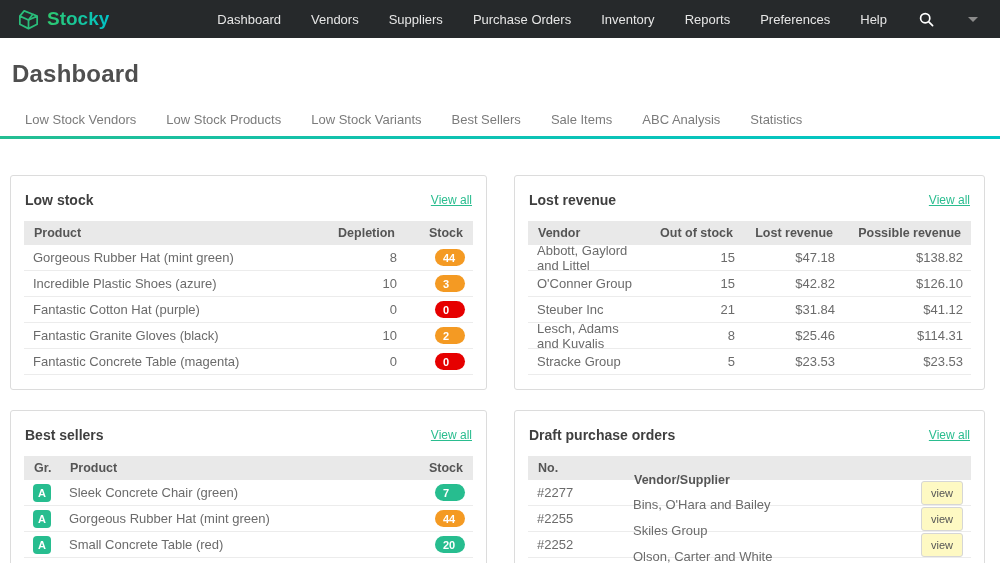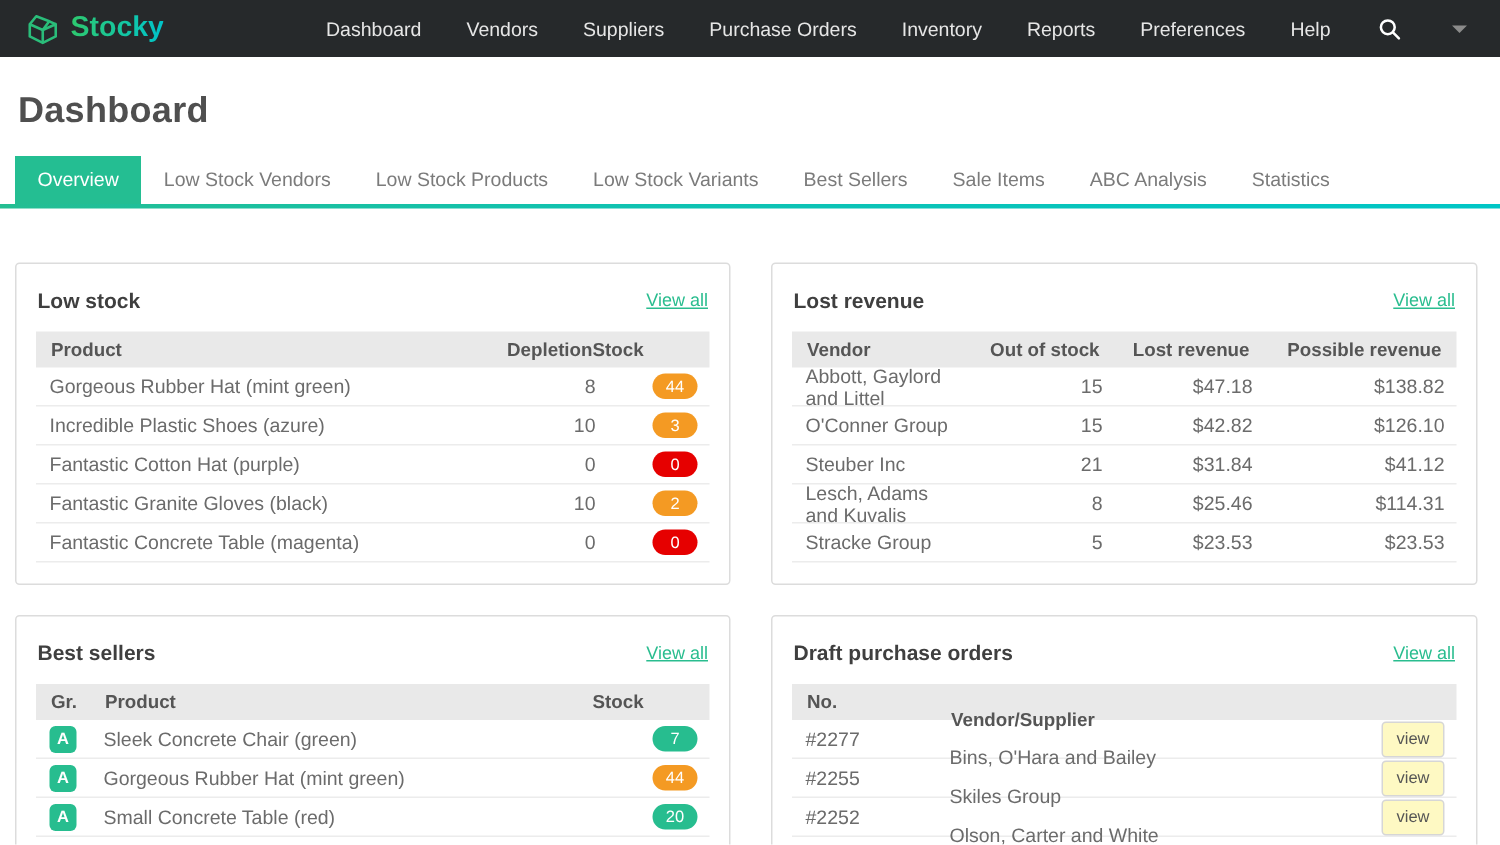--- a/index.html
+++ b/index.html
@@ -41,34 +41,34 @@
   
   .tbl { margin:0 13px 14px; }
   .thead { display:flex; align-items:center; background:#e9e9e9; height:24px; padding:0 10px;
            font-size:12.5px; font-weight:bold; color:#555; }
   .trow { display:flex; align-items:center; height:26px; padding:0 8px 0 9px;
           border-bottom:1px solid #ececec; font-size:13px; color:#6b6b6b; }
 
   .col-product  { flex:1; }
   .col-depl     { width:95px; text-align:right; }
   .col-stock    { width:68px; display:flex; justify-content:flex-end; }
-  .col-stock-h  { width:68px; }
+  .col-stock-h  { width:68px; text-align:right; }
 
   .col-vendor   { flex:1; }
   .col-oos      { width:95px;  text-align:right; }
   .col-lost     { width:100px; text-align:right; }
   .col-possible { width:128px; text-align:right; }
 
   .col-grade    { width:36px; }
   .col-no       { width:96px; }
   .col-vs       { flex:1;margin-top:24px; }
   .col-action   { width:50px; display:flex; justify-content:flex-end; }
 
-  .pill { display:inline-block; min-width:30px; text-align:center; padding:3px 8px 2px;
-          border-radius:10px; color:#fff; font-size:11px; font-weight:normal; line-height:12px; }
+  .pill { display:inline-block; min-width:30px; padding:3px 8px 2px;
+          border-radius:10px; color:#fff; font-size:11px; font-weight:bold; line-height:12px; }
   .pill[data-level="warning"]  { background:#f49a23; }
   .pill[data-level="critical"] { background:#e60000; }
   .pill[data-level="ok"]       { background:#27bd8f; }
 
   .grade-badge { width:18px; height:18px; border-radius:4px; background:#27bd8f; color:#fff;
                  font-size:11px; font-weight:bold; display:flex; align-items:center; justify-content:center; }
 
   .view-btn { background:#fef9c3; border:1px solid #d6d6d6; border-radius:3px; color:#555;
               font-size:11px; padding:5px 9px; cursor:pointer; font-family:inherit; }
 </style>
@@ -104,21 +104,20 @@
     </span>
     <span class="nav-caret"></span>
   </div>
 </div>
 
 <div class="pagehead">
   <div class="pagetitle">Dashboard</div>
 </div>
 
 <div class="tabs">
-  <div class="tab active">Overview</div>
   <div class="tab">Low Stock Vendors</div>
   <div class="tab">Low Stock Products</div>
   <div class="tab">Low Stock Variants</div>
   <div class="tab">Best Sellers</div>
   <div class="tab">Sale Items</div>
   <div class="tab">ABC Analysis</div>
   <div class="tab">Statistics</div>
 </div>
 <div class="tabs-underline"></div>
 

